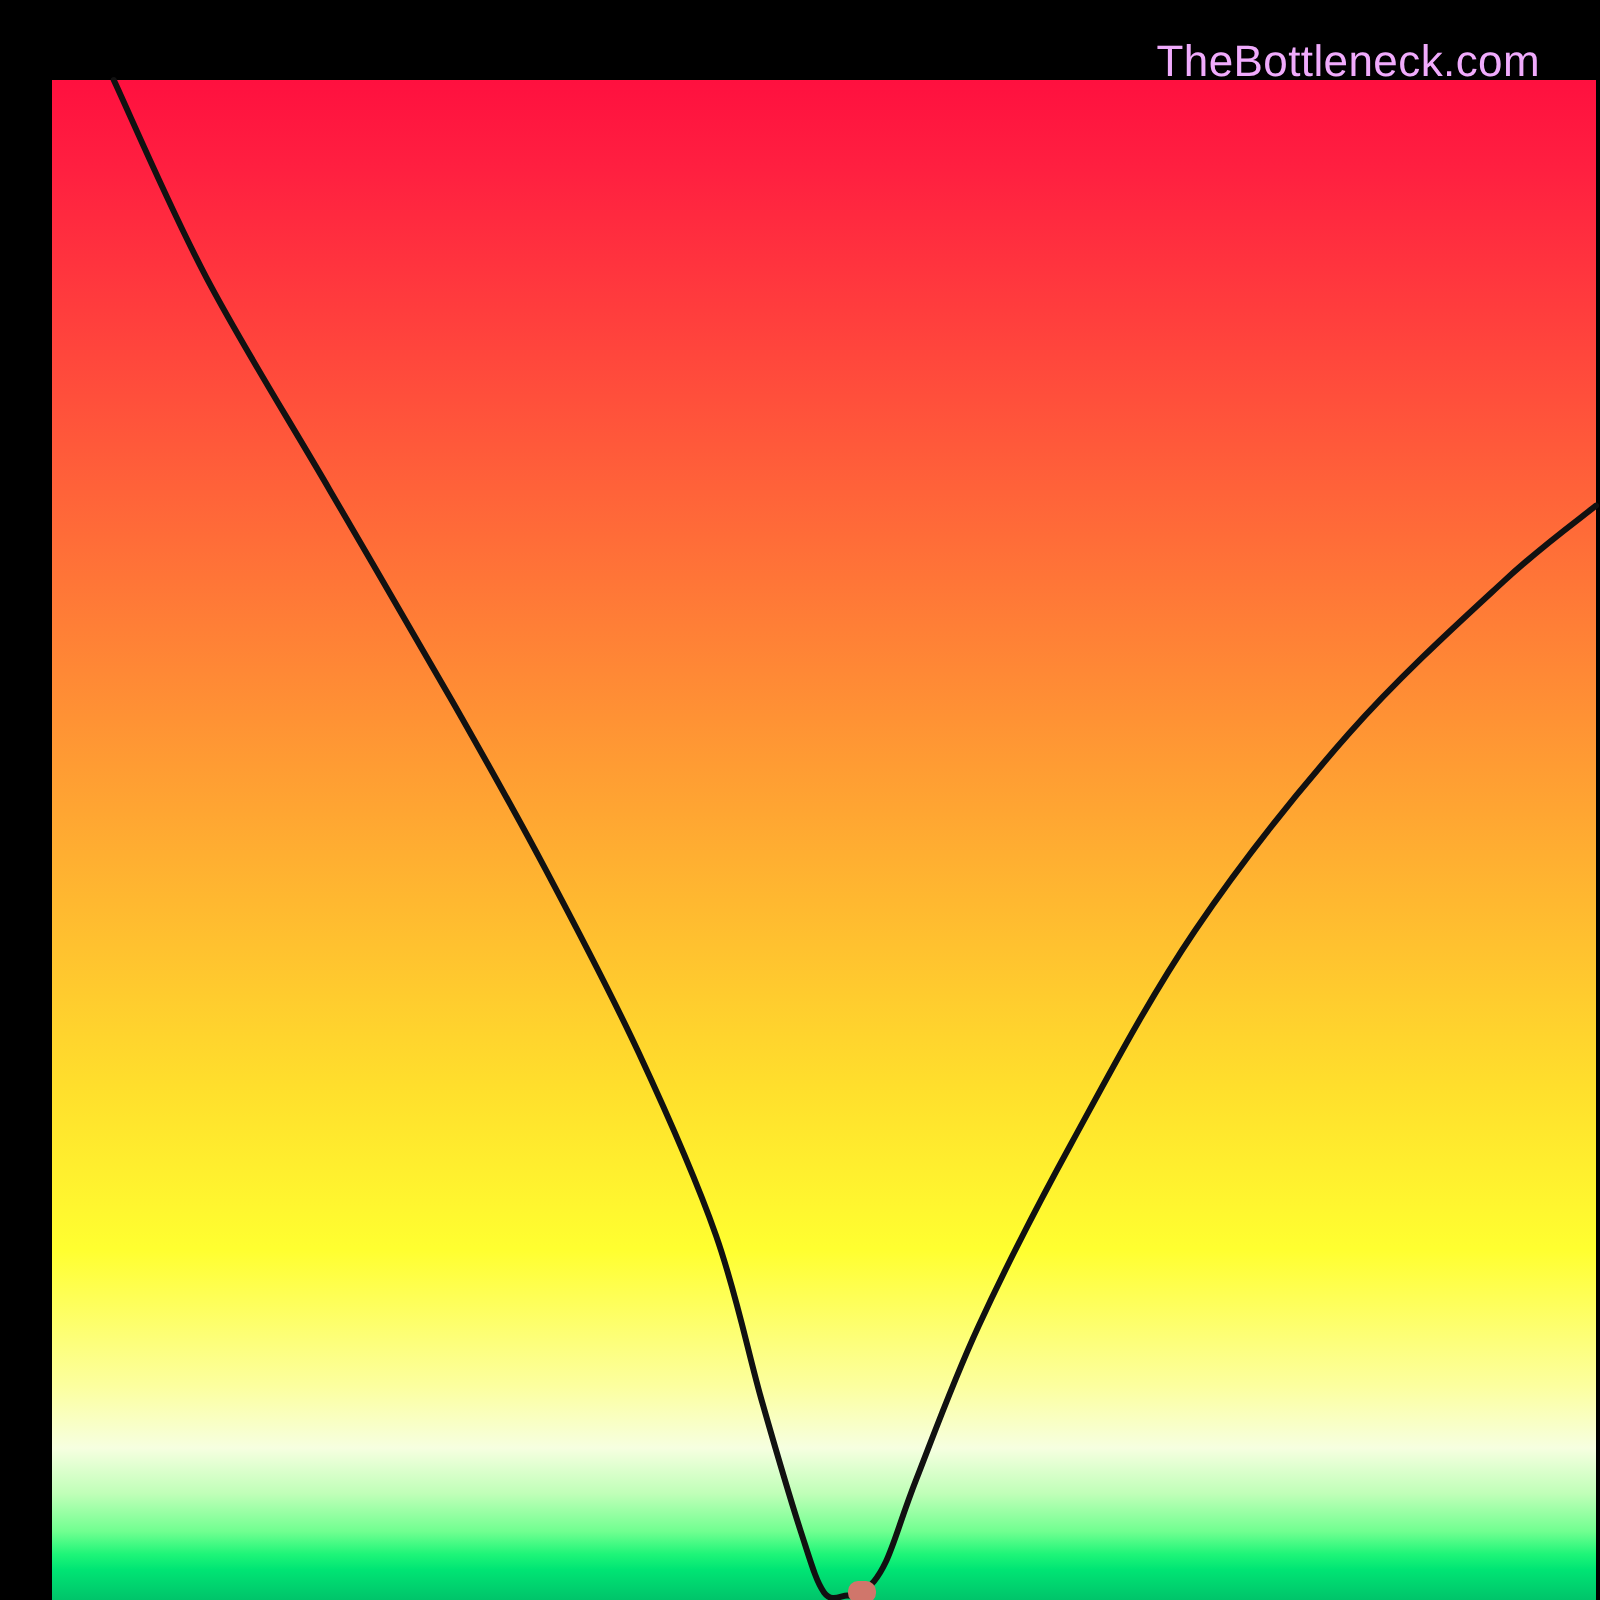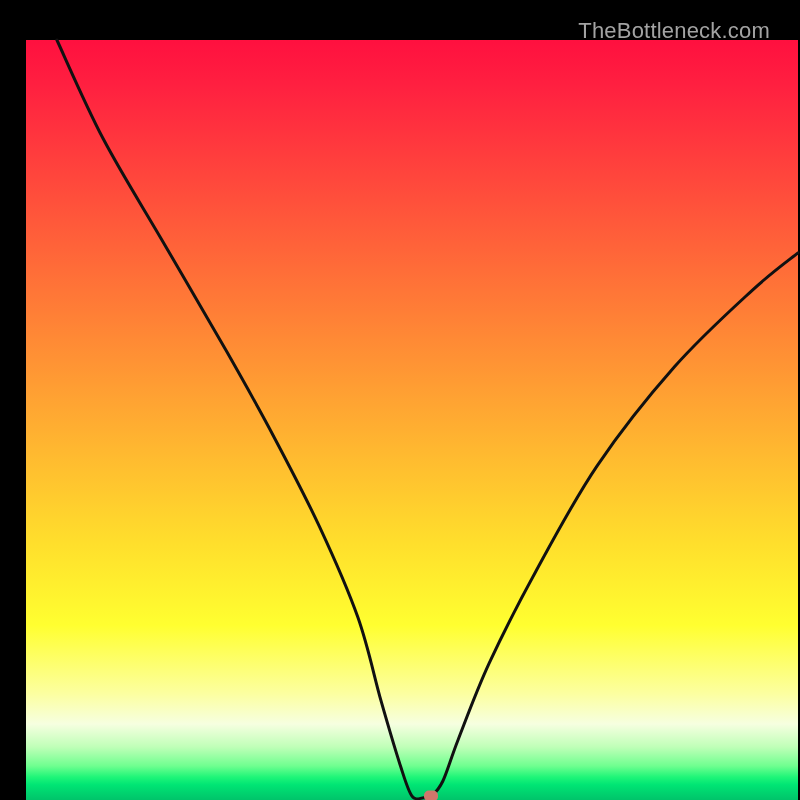--- a/index.html
+++ b/index.html
@@ -44,21 +44,21 @@
       #00d46f 99%,
       #00c46a 100%
     );
   }
   .watermark {
     position: absolute;
     top: 6px;
     right: 18px;
     font-size: 22px;
     font-weight: 500;
-    color: #a3a3a3;
+    color: #f0abfc;
     letter-spacing: 0.2px;
     user-select: none;
   }
   svg.curve {
     position: absolute;
     left: 0;
     top: 0;
     width: 772px;
     height: 760px;
     overflow: visible;

